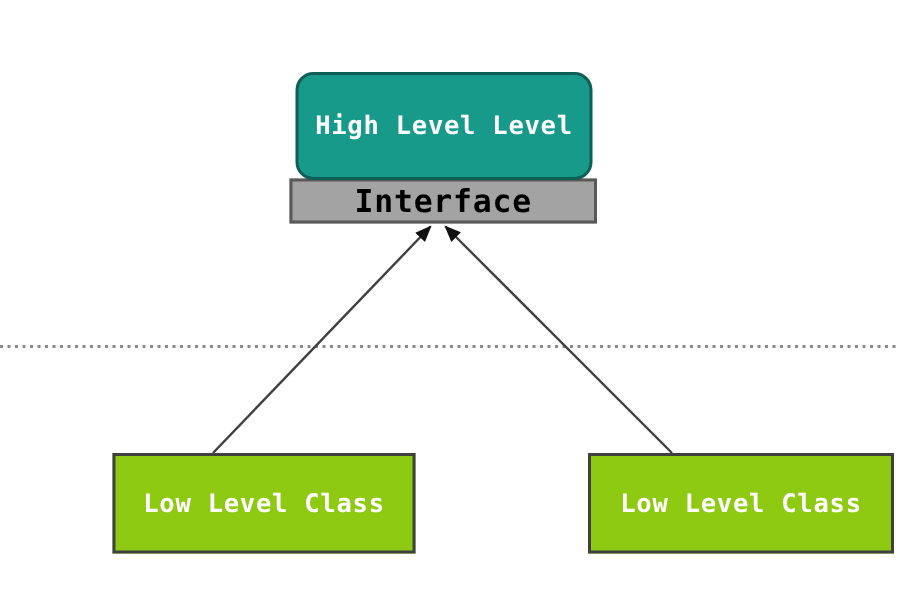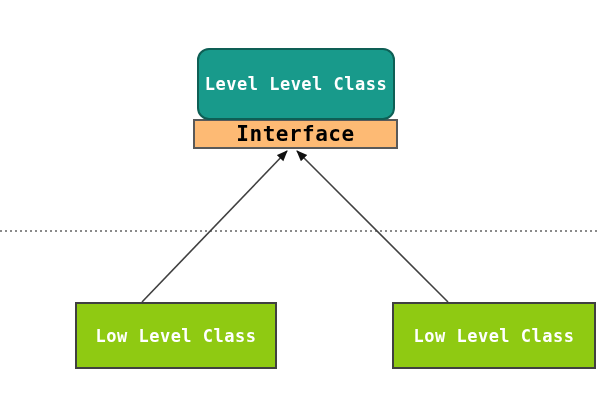--- a/index.html
+++ b/index.html
@@ -52,21 +52,21 @@
     border-radius: 12px;
     color: #ffffff;
     font-size: 17px;
     z-index: 2;
   }
   .node-interface {
     left: 193px;
     top: 119px;
     width: 205px;
     height: 30px;
-    background: #fdba74;
+    background: #a3a3a3;
     border: 2px solid #595959;
     color: #000000;
     font-size: 21px;
     z-index: 1;
   }
   .node-low {
     top: 302px;
     height: 67px;
     background: #8fca12;
     border: 2px solid #404040;
@@ -97,21 +97,21 @@
     <line class="boundary" x1="0" y1="231" x2="597" y2="231"></line>
     <line class="dep" x1="142" y1="302" x2="287" y2="151"></line>
     <line class="dep" x1="448" y1="302" x2="297" y2="151"></line>
   </svg>
 
   <div class="node node-interface">
     <span>Interface</span>
   </div>
 
   <div class="node node-high">
-    <span>Level Level Class</span>
+    <span>High Level Level</span>
   </div>
 
   <div class="node node-low node-low-left">
     <span>Low Level Class</span>
   </div>
 
   <div class="node node-low node-low-right">
     <span>Low Level Class</span>
   </div>
 

